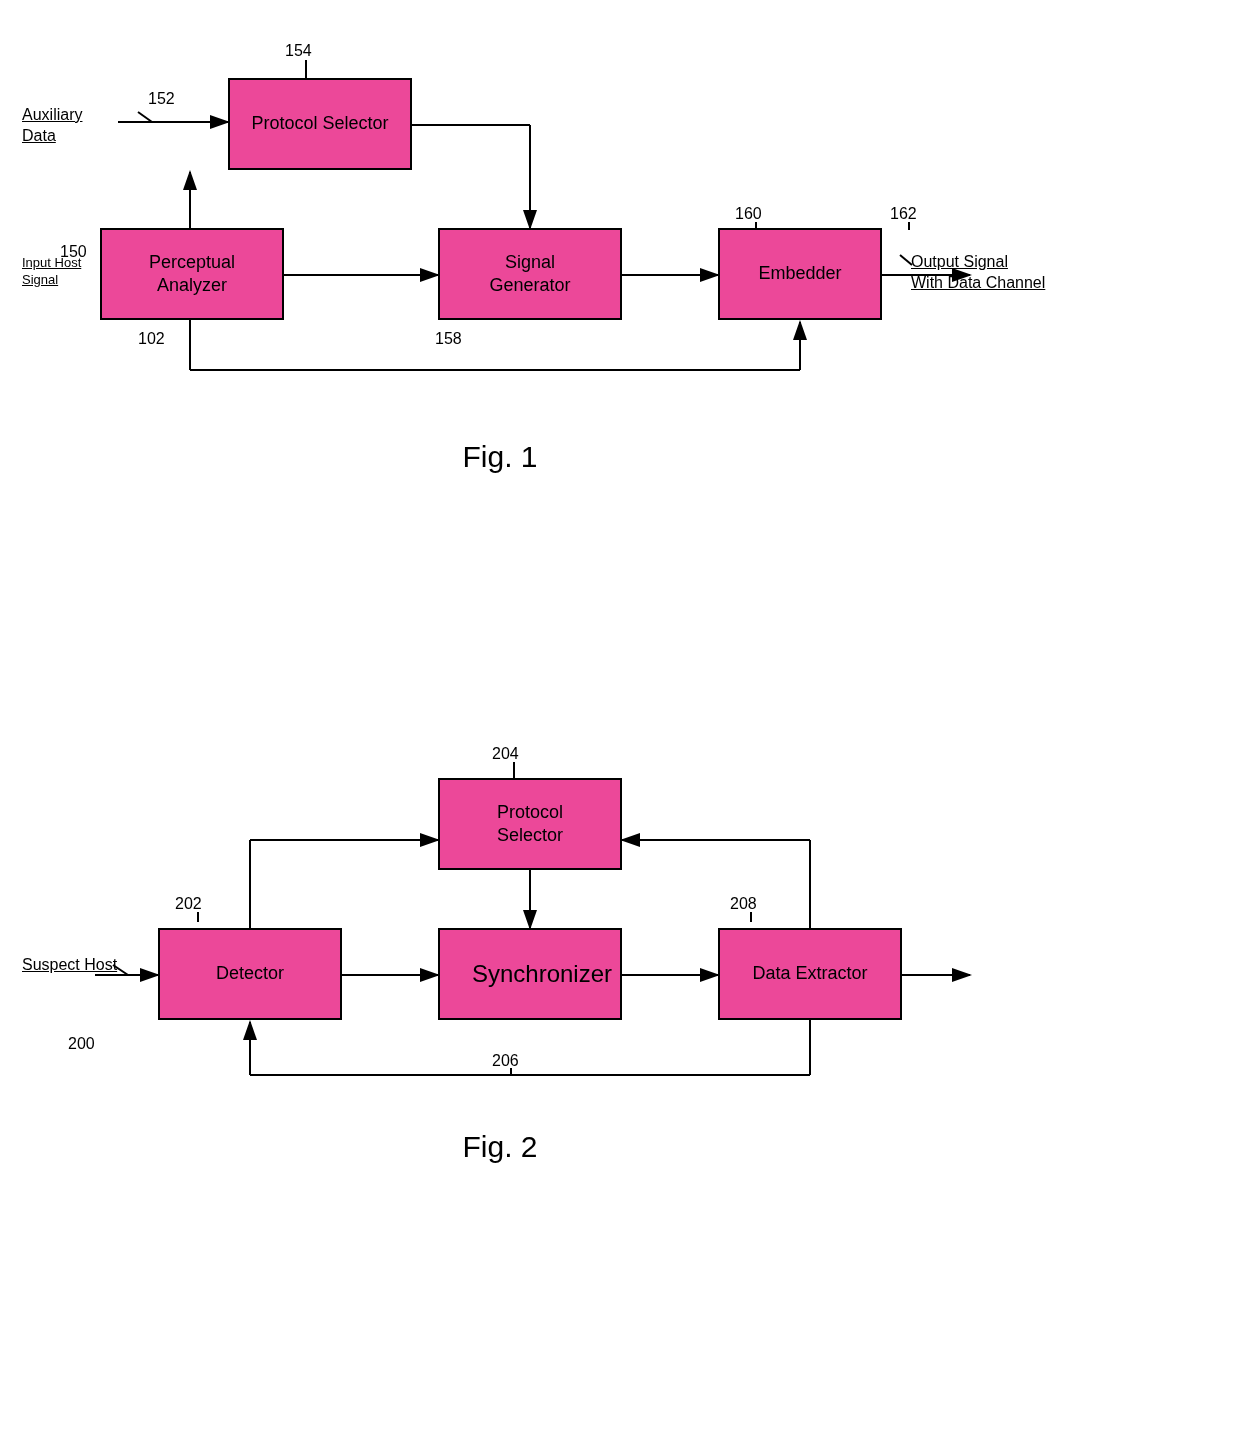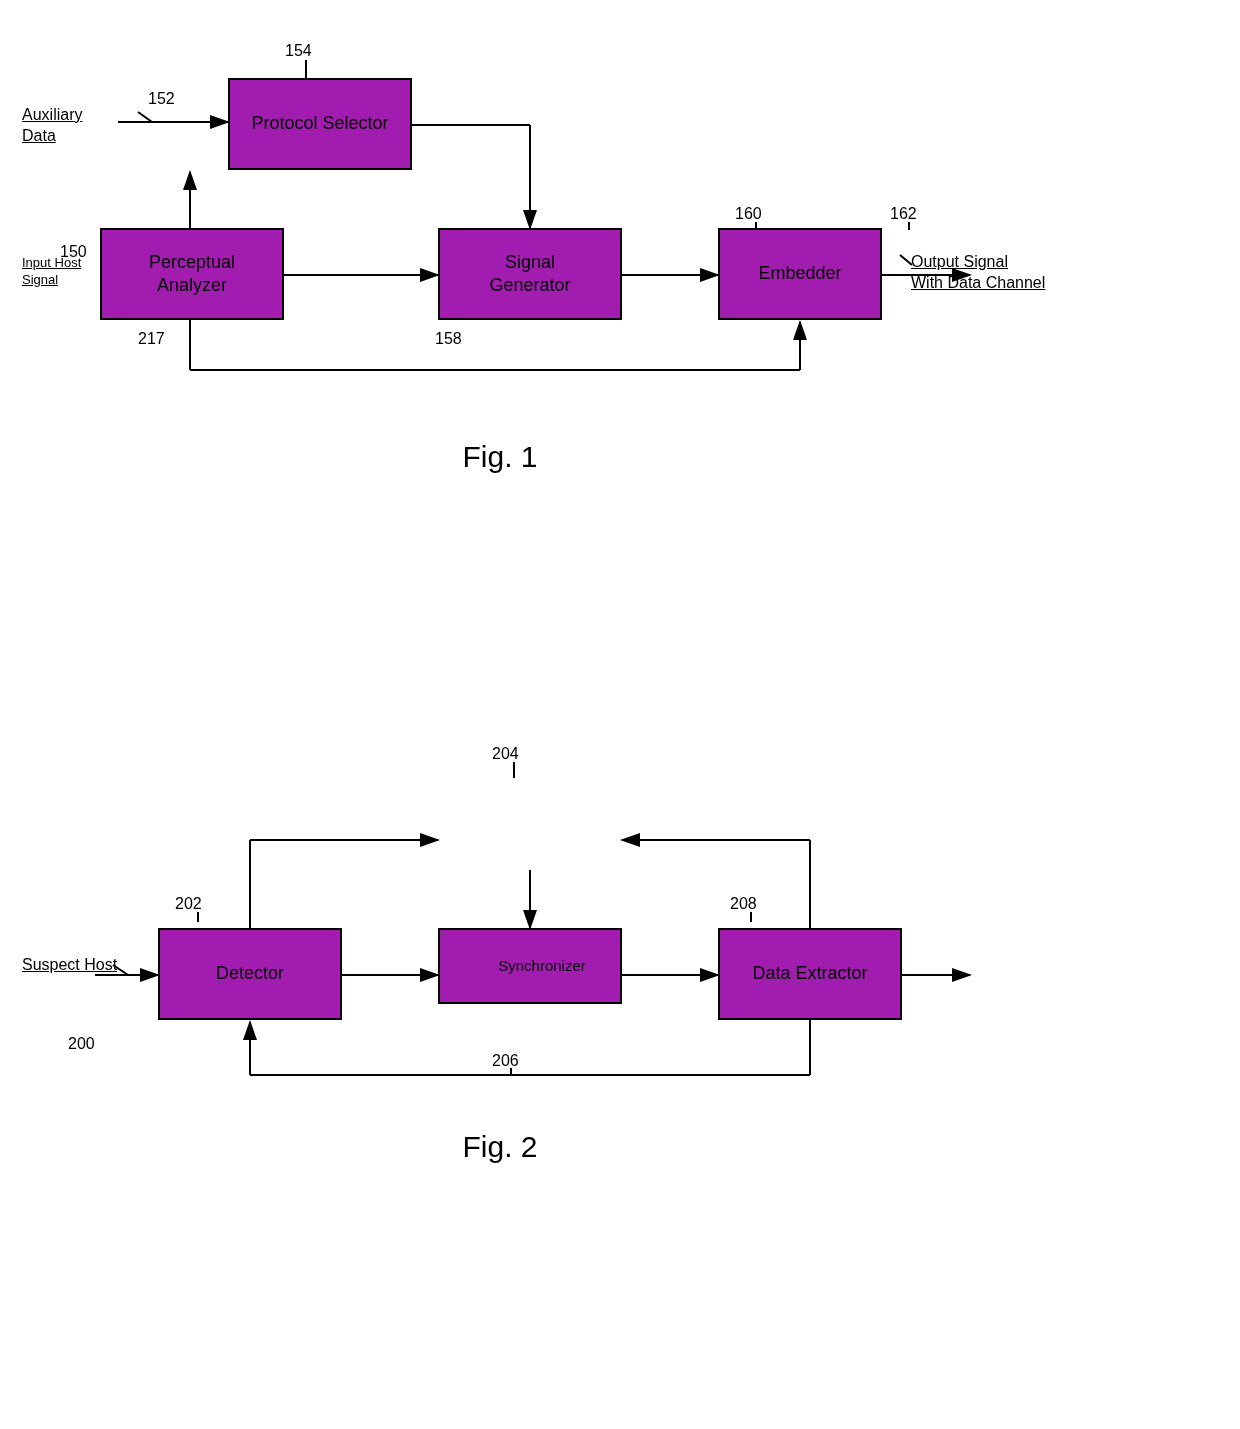--- a/index.html
+++ b/index.html
@@ -13,21 +13,21 @@
     }
     .diagram-container {
       position: relative;
       width: 1240px;
       height: 1429px;
       background: #fff;
     }
     .box {
       position: absolute;
       border: 2px solid #000;
-      background: #a21caf;
+      background: #ec4899;
       display: flex;
       align-items: center;
       justify-content: center;
       text-align: center;
       font-size: 18px;
       font-weight: normal;
       line-height: 1.3;
     }
     .label {
       position: absolute;
@@ -146,39 +146,42 @@
   <div class="label" style="left:892px; top:252px; font-size:16px;margin-left:19px;">
     Output Signal<br>With Data Channel
   </div>
 
   <div class="ref-num" style="left:148px; top:90px;">152</div>
   <div class="ref-num" style="left:285px; top:42px;">154</div>
 
   <div style="position:absolute; left:305px; top:60px; width:2px; height:18px; background:#000;"></div>
 
   <div class="ref-num" style="left:60px; top:243px;">150</div>
-  <div class="ref-num" style="left:138px; top:330px;">217</div>
+  <div class="ref-num" style="left:138px; top:330px;">102</div>
   <div class="ref-num" style="left:435px; top:330px;">158</div>
   <div class="ref-num" style="left:735px; top:205px;">160</div>
 
   <div style="position:absolute; left:755px; top:222px; width:2px; height:8px; background:#000;"></div>
   <div class="ref-num" style="left:890px; top:205px;">162</div>
 
   <div style="position:absolute; left:908px; top:222px; width:2px; height:8px; background:#000;"></div>
 
   <div class="fig-label" style="left:400px; top:440px; font-size:30px; width:200px;">
     Fig. 1
   </div>
 
+  <div class="box" style="left:438px; top:778px; width:184px; height:92px; font-size:18px;">
+    <span>Protocol<br>Selector</span>
+  </div>
 
   <div class="box" style="left:158px; top:928px; width:184px; height:92px; font-size:18px;">
     <span>Detector</span>
   </div>
 
-  <div class="box" style="left:438px; top:928px; width:184px; height:76px; font-size:15px;padding-left:24px;">
+  <div class="box" style="left:438px; top:928px; width:184px; height:92px; font-size:24px;padding-left:24px;">
     <span>Synchronizer</span>
   </div>
 
   <div class="box" style="left:718px; top:928px; width:184px; height:92px; font-size:18px;">
     <span>Data Extractor</span>
   </div>
 
   <div class="label" style="left:22px; top:955px; font-size:16px;">
     Suspect Host
   </div>

